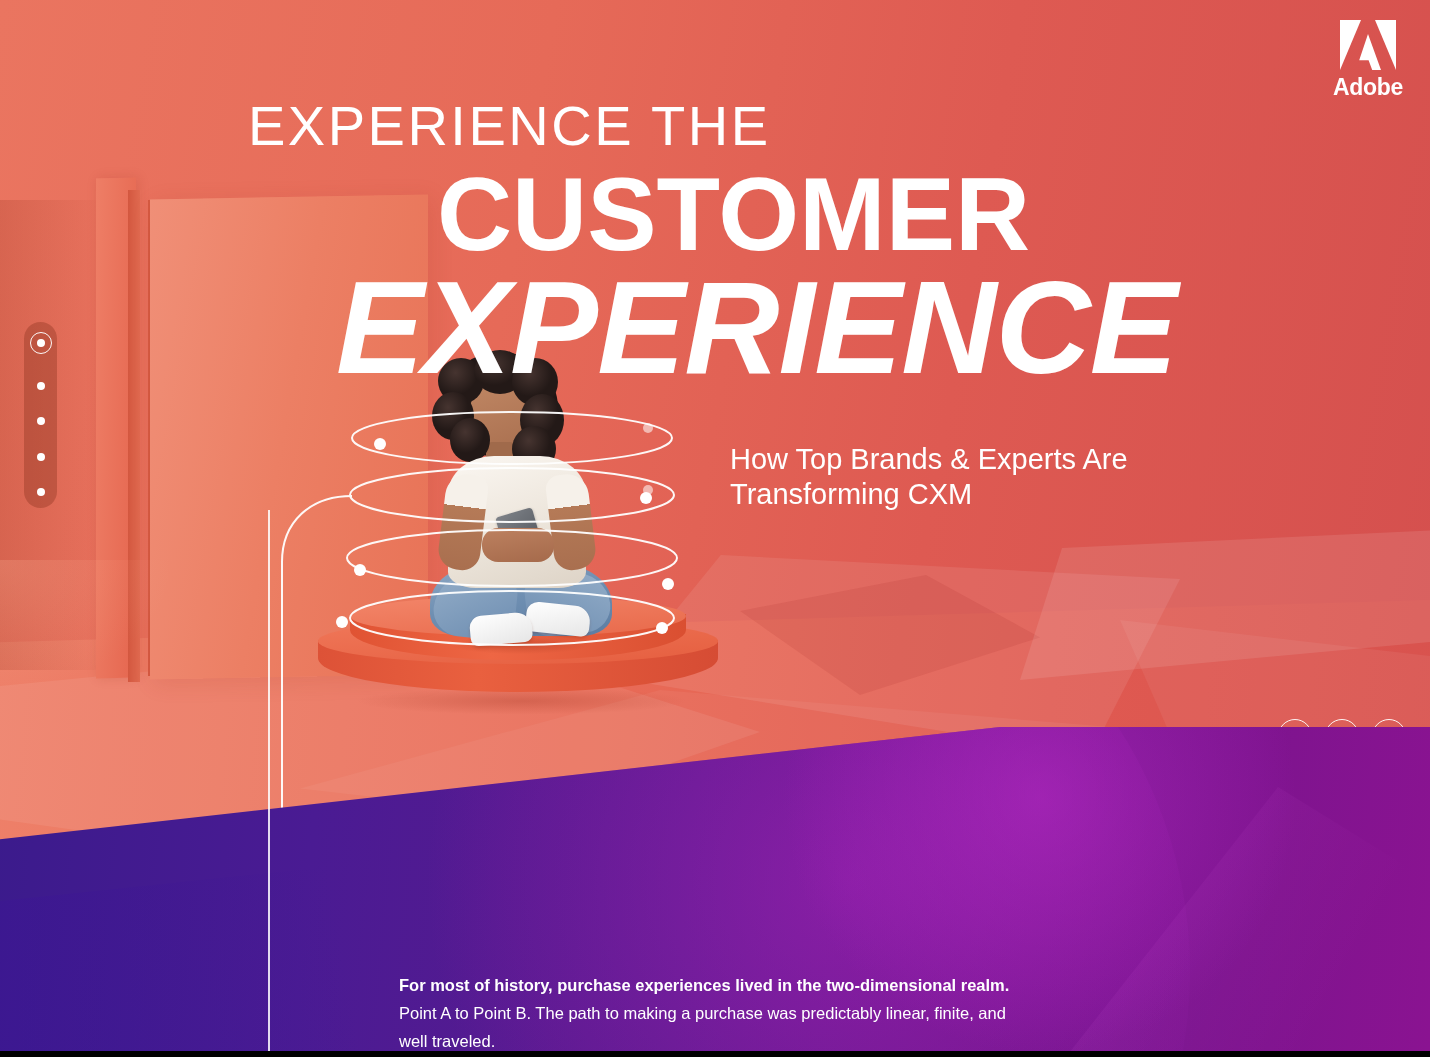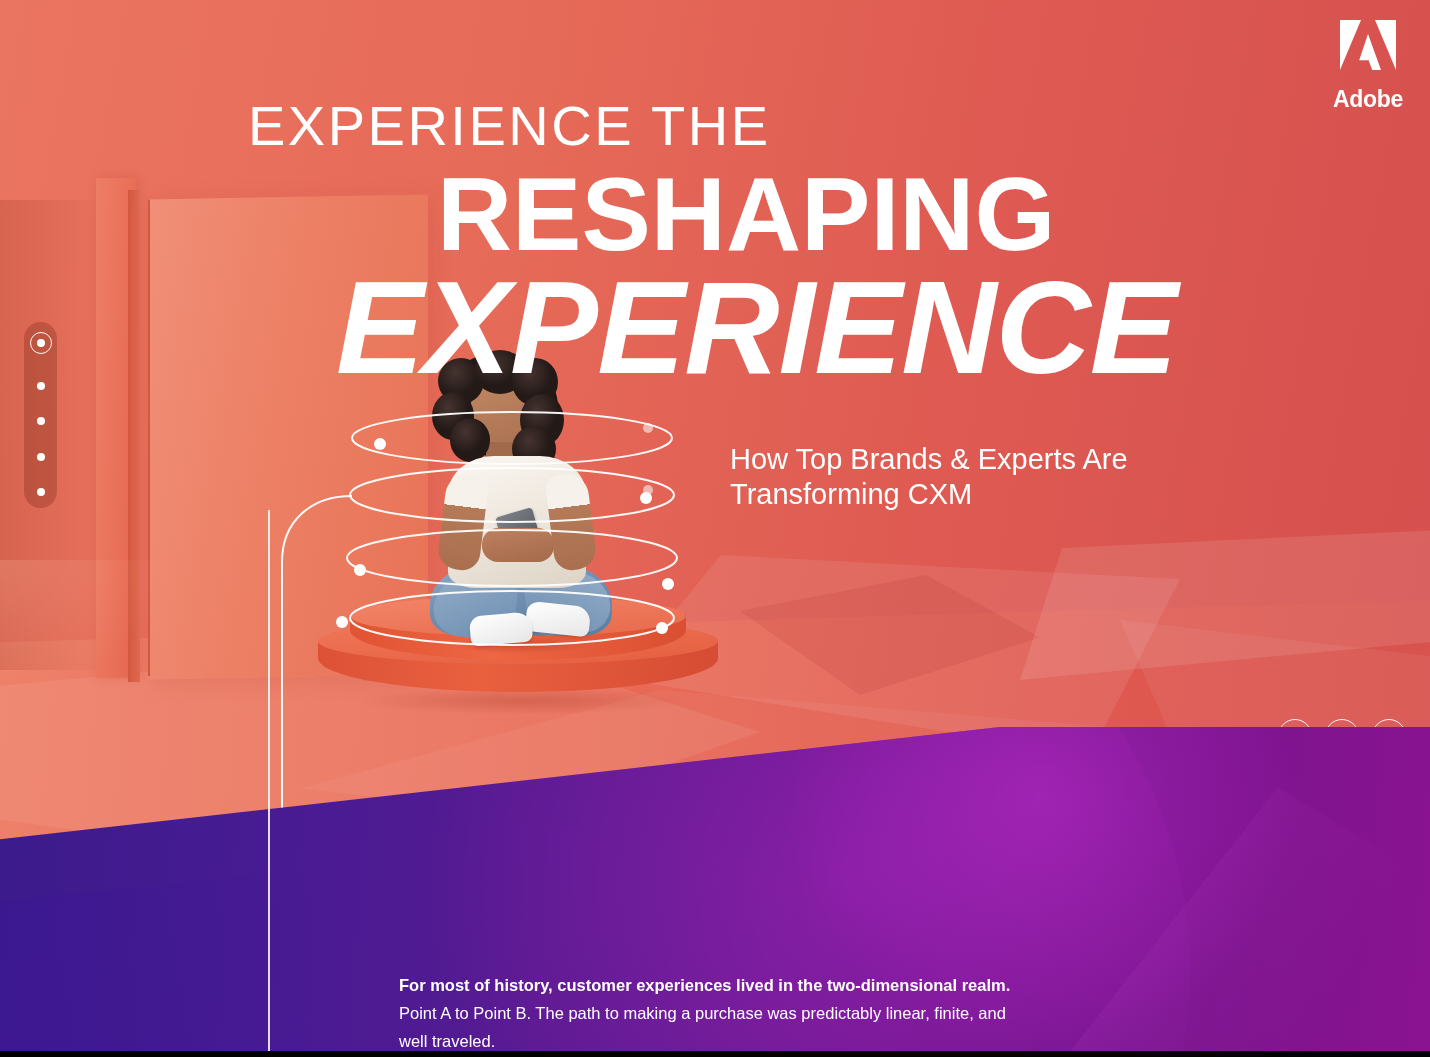--- a/index.html
+++ b/index.html
@@ -227,21 +227,21 @@
     position: absolute; left: 730px; top: 442px;
     color: #fff; font-size: 29px; font-weight: 400;
     line-height: 1.22; max-width: 470px;
   }
 
   
   .adobe-logo { position: absolute; right: 26px; top: 18px; width: 72px; text-align: center; }
   .adobe-mark { display: block; margin: 0 auto; }
   .adobe-word {
     display: block; color: #fff; font-size: 23px; font-weight: 600;
-    letter-spacing: -0.3px; margin-top: 14px; text-align: center;
+    letter-spacing: -0.3px; margin-top: 2px; text-align: center;
   }
 
   
   .nav-rail {
     position: absolute; left: 24px; top: 322px;
     width: 33px; height: 186px;
     background: rgba(120,38,18,.30);
     border-radius: 17px;
     display: flex; flex-direction: column;
     align-items: center; justify-content: space-between;
@@ -385,21 +385,21 @@
         <circle cx="110" cy="160" r="6"></circle>
         <circle cx="418" cy="174" r="6"></circle>
         <circle cx="92" cy="212" r="6"></circle>
         <circle cx="412" cy="218" r="6"></circle>
       </g>
     </svg>
   </div>
 
   <div class="title-block">
     <div class="t-reshaping">EXPERIENCE THE</div>
-    <div class="t-customer">RESHAPING</div>
+    <div class="t-customer">CUSTOMER</div>
     <div class="t-experience">EXPERIENCE</div>
     <div class="t-sub">How Top Brands &amp; Experts Are Transforming CXM</div>
   </div>
 
   <div class="adobe-logo">
     <svg class="adobe-mark" width="60" height="54" viewBox="0 0 60 54">
       <path d="M2 2 H23 L2 52 Z" fill="#ffffff"></path>
       <path d="M58 2 H37 L58 52 Z" fill="#ffffff"></path>
       <path d="M30 16 L43 52 H34.2 L30.6 42.2 H21.2 Z" fill="#ffffff"></path>
     </svg>
@@ -438,16 +438,16 @@
 
   <div class="purple">
     <div class="purple-circle"></div>
     <div class="purple-circle-2"></div>
     <div class="purple-facet-1"></div>
     <div class="purple-facet-2"></div>
   </div>
 
   <div class="v-rule"></div>
 
-  <p class="body-copy"><b>For most of history, customer experiences lived in the two-dimensional realm.</b><span> Point A to Point B. The path to making a purchase was predictably linear, finite, and well traveled.</span></p>
+  <p class="body-copy"><b>For most of history, purchase experiences lived in the two-dimensional realm.</b><span> Point A to Point B. The path to making a purchase was predictably linear, finite, and well traveled.</span></p>
 
   <div class="edge-bottom"></div>
 </div>
 
 </body></html>

